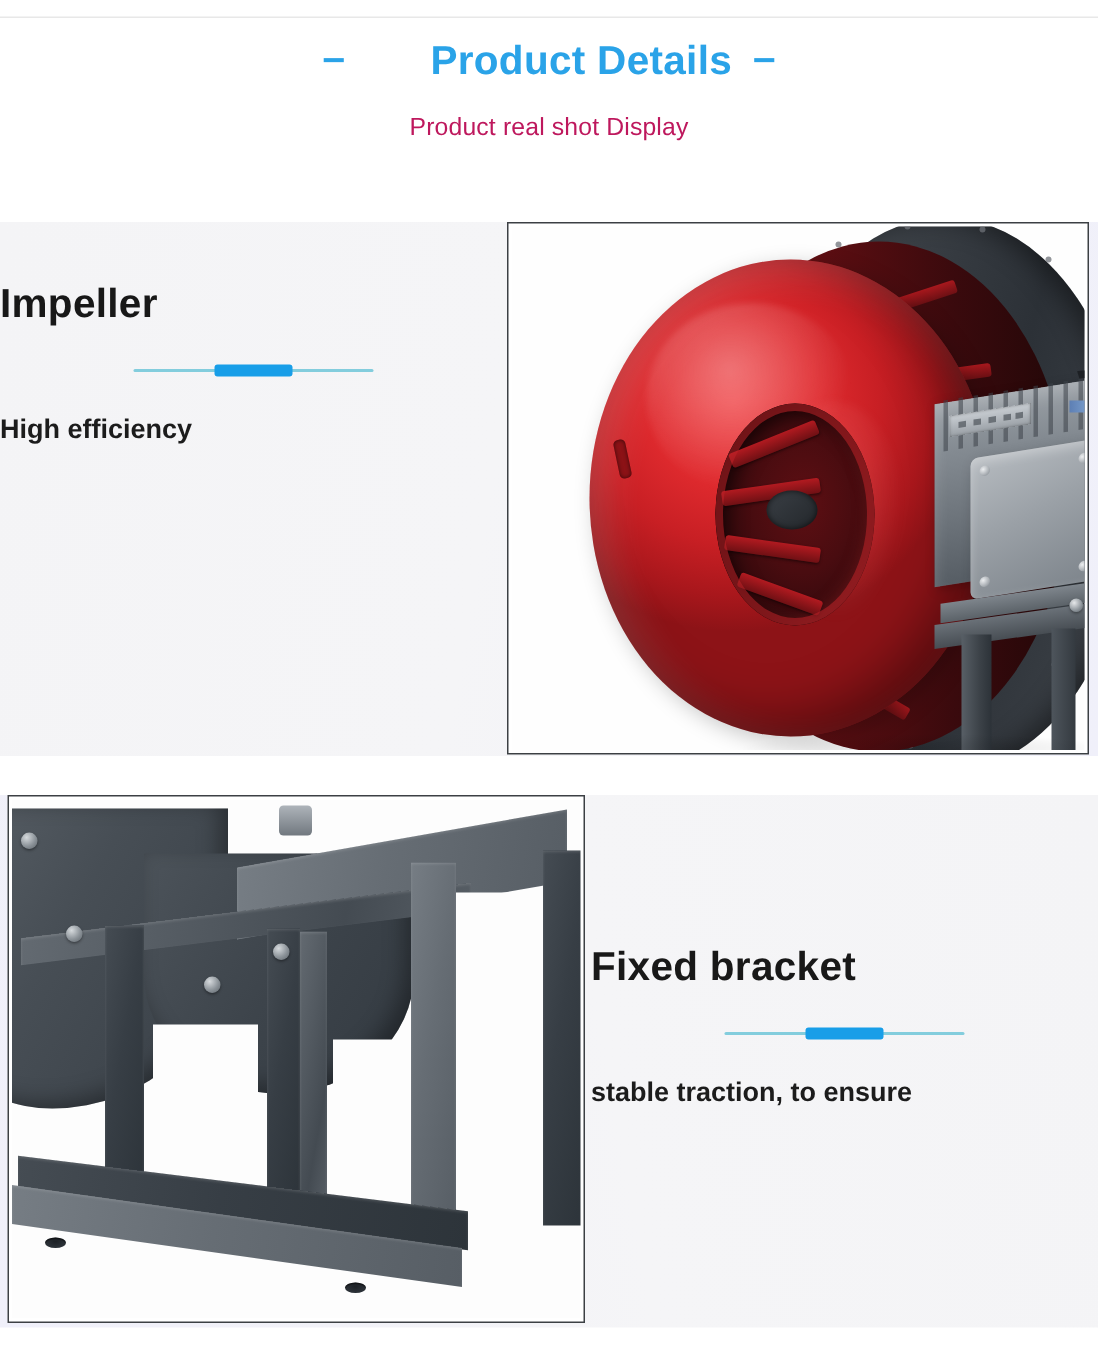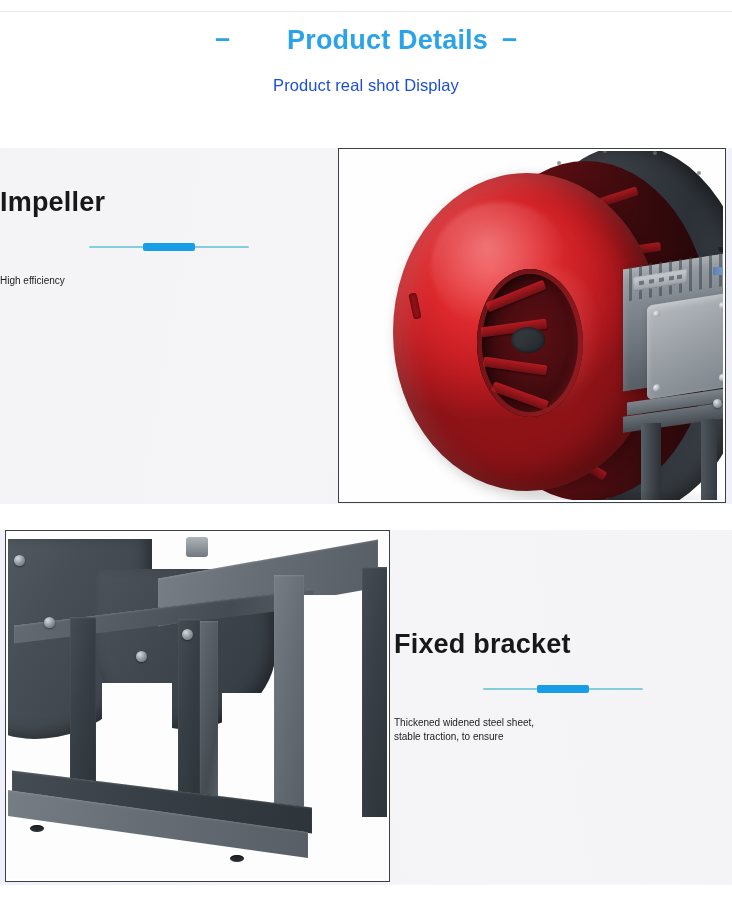--- a/index.html
+++ b/index.html
@@ -29,21 +29,21 @@
     letter-spacing:0; transform:translateY(-2px);
   }
   .page-title{
     color:#2aa3e8;
     font-size:27px; font-weight:700; letter-spacing:.2px;
     line-height:1;
     margin-left:43px;
   }
   .subtitle{
     margin-top:16px;
-    color:#1d4ed8; font-size:16.5px; font-weight:400; letter-spacing:.1px;
+    color:#be185d; font-size:16.5px; font-weight:400; letter-spacing:.1px;
   }
 
   
   .section{ position:absolute; overflow:hidden; }
   .sec-1{
     left:0; top:148px; width:732px; height:356px;
     background:linear-gradient(100deg,#f4f4f6 0%,#f5f5f7 45%,#f2f2f8 72%,#f0f0fa 100%);
   }
   .sec-2{
     left:0; top:530px; width:732px; height:355px;
@@ -65,21 +65,21 @@
   .divider .thin{
     position:absolute; left:0; top:4px; width:160px; height:2px;
     background:#6fc5d8; border-radius:1px; opacity:.85;
   }
   .divider .thick{
     position:absolute; left:54px; top:1px; width:52px; height:8px;
     background:#189ee8; border-radius:2px;
   }
   .feat-desc{
     margin-top:22px;
-    font-size:10px; color:#1c1c1c; line-height:1.42; font-weight:400;
+    font-size:18px; color:#1c1c1c; line-height:1.42; font-weight:700;
   }
   .feat-desc .ln{ display:block; }
 
   
   .photo{
     position:absolute;
     border:1px solid #3c4044;
     background:#ffffff;
     overflow:hidden;
   }
@@ -417,21 +417,20 @@
   </div>
 
   <div class="section sec-2">
     <div class="txt-block txt-2">
       <div class="feat-title">Fixed bracket</div>
       <div class="divider">
         <span class="thin"></span>
         <span class="thick"></span>
       </div>
       <div class="feat-desc">
-        <span class="ln">Thickened widened steel sheet,</span>
         <span class="ln">stable traction, to ensure</span>
       </div>
     </div>
   </div>
 
   <div class="photo photo-2">
     <div class="photo-inner">
       <div class="brk-stage">
 
         <div class="scroll-case"></div>

